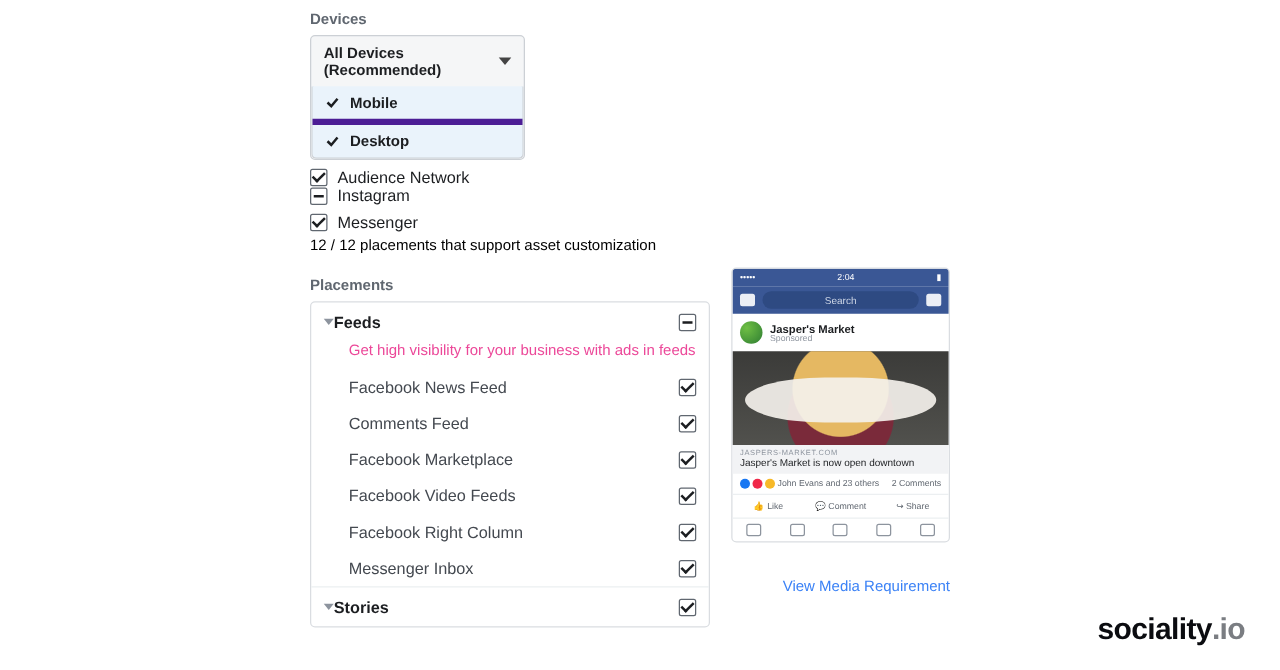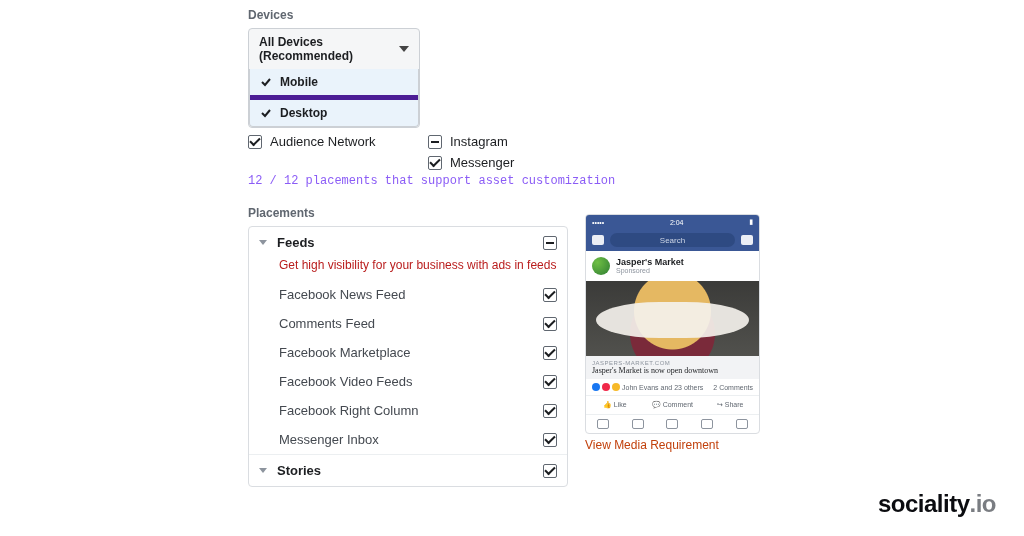--- a/index.html
+++ b/index.html
@@ -67,20 +67,21 @@
   .dropdown-item:last-child { border-bottom: none; }
   .check {
     width: 12px; height: 12px;
     flex: 0 0 12px;
   }
   .check svg { display: block; }
   .platform-checks {
     margin-top: 6px;
     display: flex;
     flex-wrap: wrap;
+    flex-direction: column;
   }
   .platform-col {
     display: flex;
     flex-direction: column;
     gap: 6px;
     width: 180px;
   }
   .check-row {
     display: flex;
     align-items: center;
@@ -125,57 +126,55 @@
     color: #fff;
     font-size: 9px;
     display: flex;
     align-items: center;
     justify-content: center;
     font-style: italic;
     font-weight: bold;
   }
   .asset-sub {
     font-size: 12px;
-    color: #8b5cf6;
+    color: #000000;
     margin-top: 4px;
-    font-family: Liberation Mono, monospace;
   }
   .placements-label {
     margin-top: 18px;
     font-size: 12px;
     font-weight: 600;
     color: #606770;
   }
   .placements-box {
     margin-top: 6px;
     border: 1px solid #dadde1;
     border-radius: 4px;
     width: 320px;
   }
   .group-row {
     display: flex;
     align-items: center;
     padding: 8px 10px;
-    gap: 10px;
   }
   .caret-sm {
     width: 0; height: 0;
     border-left: 4px solid transparent;
     border-right: 4px solid transparent;
     border-top: 5px solid #8d949e;
   }
   .group-title {
     font-weight: 600;
     font-size: 13px;
     flex: 1;
   }
   .group-desc {
     padding: 0 10px 8px 30px;
     font-size: 12px;
-    color: #b91c1c;
+    color: #ec4899;
   }
   .place-item {
     display: flex;
     align-items: center;
     justify-content: space-between;
     padding: 7px 10px 7px 30px;
     font-size: 13px;
     color: #444950;
   }
   .sep { border-top: 1px solid #eceff1; }
@@ -226,21 +225,21 @@
     height: 14px;
     border-radius: 8px;
     color: #cdd6e6;
     font-size: 8px;
     display: flex;
     align-items: center;
     justify-content: center;
   }
   .post-header {
     display: flex;
-    align-items: flex-start;
+    align-items: center;
     gap: 6px;
     padding: 6px;
   }
   .avatar {
     width: 18px; height: 18px;
     border-radius: 50%;
     background: radial-gradient(circle at 30% 30%, #6fbf44, #2e7d32);
   }
   .post-name { font-weight: 600; font-size: 9px; }
   .post-sub { color: #8d949e; font-size: 7px; }
@@ -258,21 +257,21 @@
     height: 36px;
     background: #f4f1eb;
     border-radius: 50%/60%;
     opacity: .92;
   }
   .link-band {
     background: #f2f3f5;
     padding: 4px 6px;
   }
   .link-host { color: #8d949e; font-size: 6px; letter-spacing: .5px; }
-  .link-title { font-size: 8px; color: #1c1e21; font-family: Liberation Serif, serif; }
+  .link-title { font-size: 8px; color: #1c1e21; }
   .social-row {
     display: flex;
     align-items: center;
     justify-content: space-between;
     padding: 4px 6px;
     font-size: 7px;
     color: #606770;
   }
   .reactions { display: flex; align-items: center; gap: 2px; }
   .react-dot { width: 8px; height: 8px; border-radius: 50%; }
@@ -299,24 +298,24 @@
     flex: 1;
     display: flex;
     justify-content: center;
   }
   .nav-ic div {
     width: 12px; height: 10px;
     border: 1px solid #8d949e;
     border-radius: 2px;
   }
   .view-media {
-    text-align: left;
-    font-size: 12px;
-    color: #c2410c;
-    margin-top: 4px;
+    text-align: right;
+    font-size: 12px;
+    color: #3b82f6;
+    margin-top: 28px;
   }
   .brand {
     position: absolute;
     right: 28px;
     bottom: 18px;
     font-size: 24px;
     font-weight: 700;
     color: #0b0c10;
     letter-spacing: -0.5px;
   }

